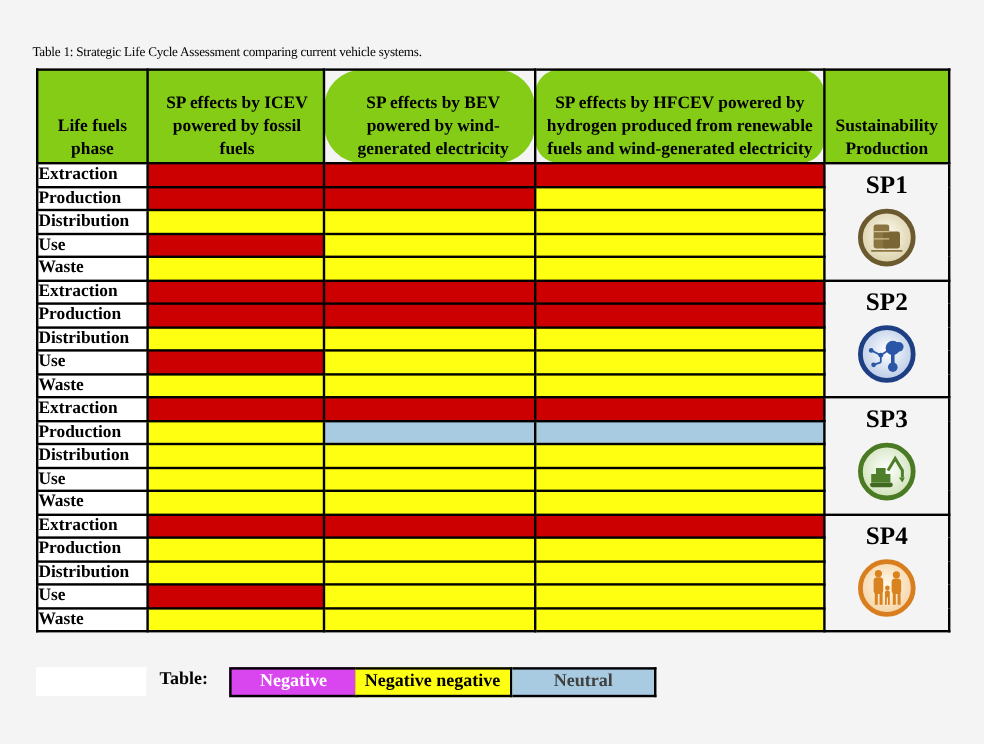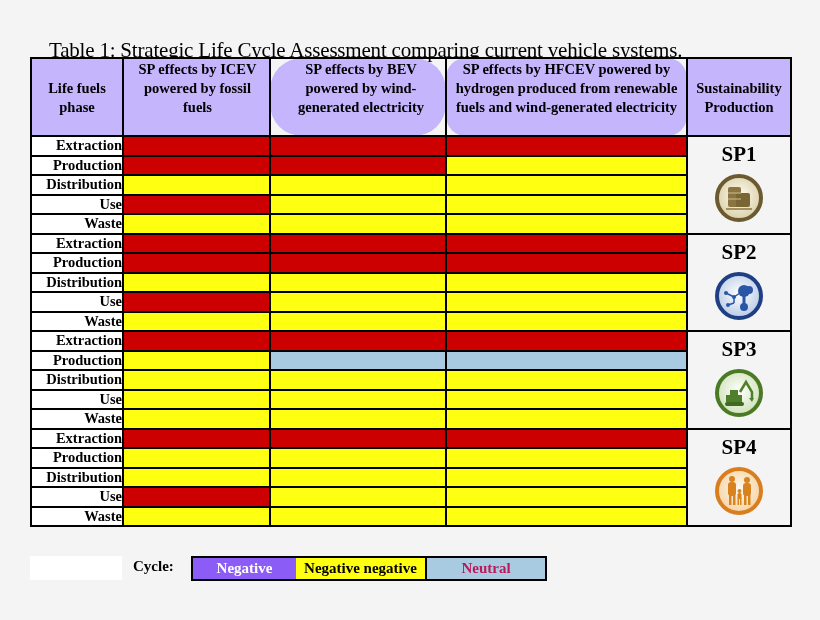--- a/index.html
+++ b/index.html
@@ -1,21 +1,21 @@
 <!DOCTYPE html>
 <html><head>
 <meta charset="utf-8">
 <style>
   html,body{margin:0;padding:0;}
   body{width:820px;height:620px;background:#f4f4f4;position:relative;overflow:hidden;font-family:"Liberation Serif","DejaVu Serif",serif;color:#000;}
-  .caption{position:absolute;left:49px;top:38px;font-size:21px;letter-spacing:-0.2px;white-space:nowrap;}
+  .caption{position:absolute;left:27px;top:38px;font-size:11px;letter-spacing:-0.2px;white-space:nowrap;}
   table.slca{position:absolute;left:30px;top:57px;border-collapse:collapse;table-layout:fixed;}
   table.slca td, table.slca th{border:2px solid #000;padding:0;}
-  table.slca th{font-weight:bold;font-size:14.5px;line-height:19px;text-align:center;vertical-align:bottom;background:#c4b5fd;padding-bottom:18px;}
-  td.phase{background:#fff;font-weight:bold;font-size:14.5px;text-align:right;height:17.5px;line-height:17px;white-space:nowrap;overflow:hidden;}
+  table.slca th{font-weight:bold;font-size:14.5px;line-height:19px;text-align:center;vertical-align:bottom;background:#84cc16;padding-bottom:1px;}
+  td.phase{background:#fff;font-weight:bold;font-size:14.5px;text-align:left;height:17.5px;line-height:17px;white-space:nowrap;overflow:hidden;}
   td.cell{height:17.5px;}
   td.sp{background:#f4f4f4;text-align:center;vertical-align:middle;}
   .sp-label{font-weight:bold;font-size:21px;display:block;margin-bottom:6px;}
   .sp-icon{display:inline-block;width:50px;height:50px;}
   .legend{position:absolute;top:556px;left:30px;height:24px;}
   .legend-blank{position:absolute;left:0;top:0;width:92px;height:24px;background:#fff;}
   .legend-label{position:absolute;left:103px;top:2px;font-weight:bold;font-size:15px;white-space:nowrap;}
   .legend-box{position:absolute;top:0;height:21px;border:2px solid #000;font-weight:bold;font-size:15px;text-align:center;line-height:21px;white-space:nowrap;}
 </style>
 </head>
@@ -228,17 +228,17 @@
         <td class="phase">Waste</td>
         <td class="cell" style="background: rgb(255, 255, 17);"></td>
         <td class="cell" style="background: rgb(255, 255, 17);"></td>
         <td class="cell" style="background: rgb(255, 255, 17);"></td>
       </tr>
     </tbody>
 </table>
 
 <div class="legend">
   <div class="legend-blank"></div>
-  <div class="legend-label">Cycle:</div>
-  <div class="legend-box" style="left: 161px; width: 103px; color: rgb(255, 255, 255); background: #8b5cf6;">Negative</div>
+  <div class="legend-label">Table:</div>
+  <div class="legend-box" style="left: 161px; width: 103px; color: rgb(255, 255, 255); background: #d946ef;">Negative</div>
   <div class="legend-box" style="left: 266px; width: 129px; color: rgb(0, 0, 0); border-left: none; background: rgb(255, 255, 17);">Negative negative</div>
-  <div class="legend-box" style="left: 397px; width: 118px; color: #be185d; border-left: none; background: rgb(168, 203, 225);">Neutral</div>
+  <div class="legend-box" style="left: 397px; width: 118px; color: #404040; border-left: none; background: rgb(168, 203, 225);">Neutral</div>
 </div>
 
 </body></html>

